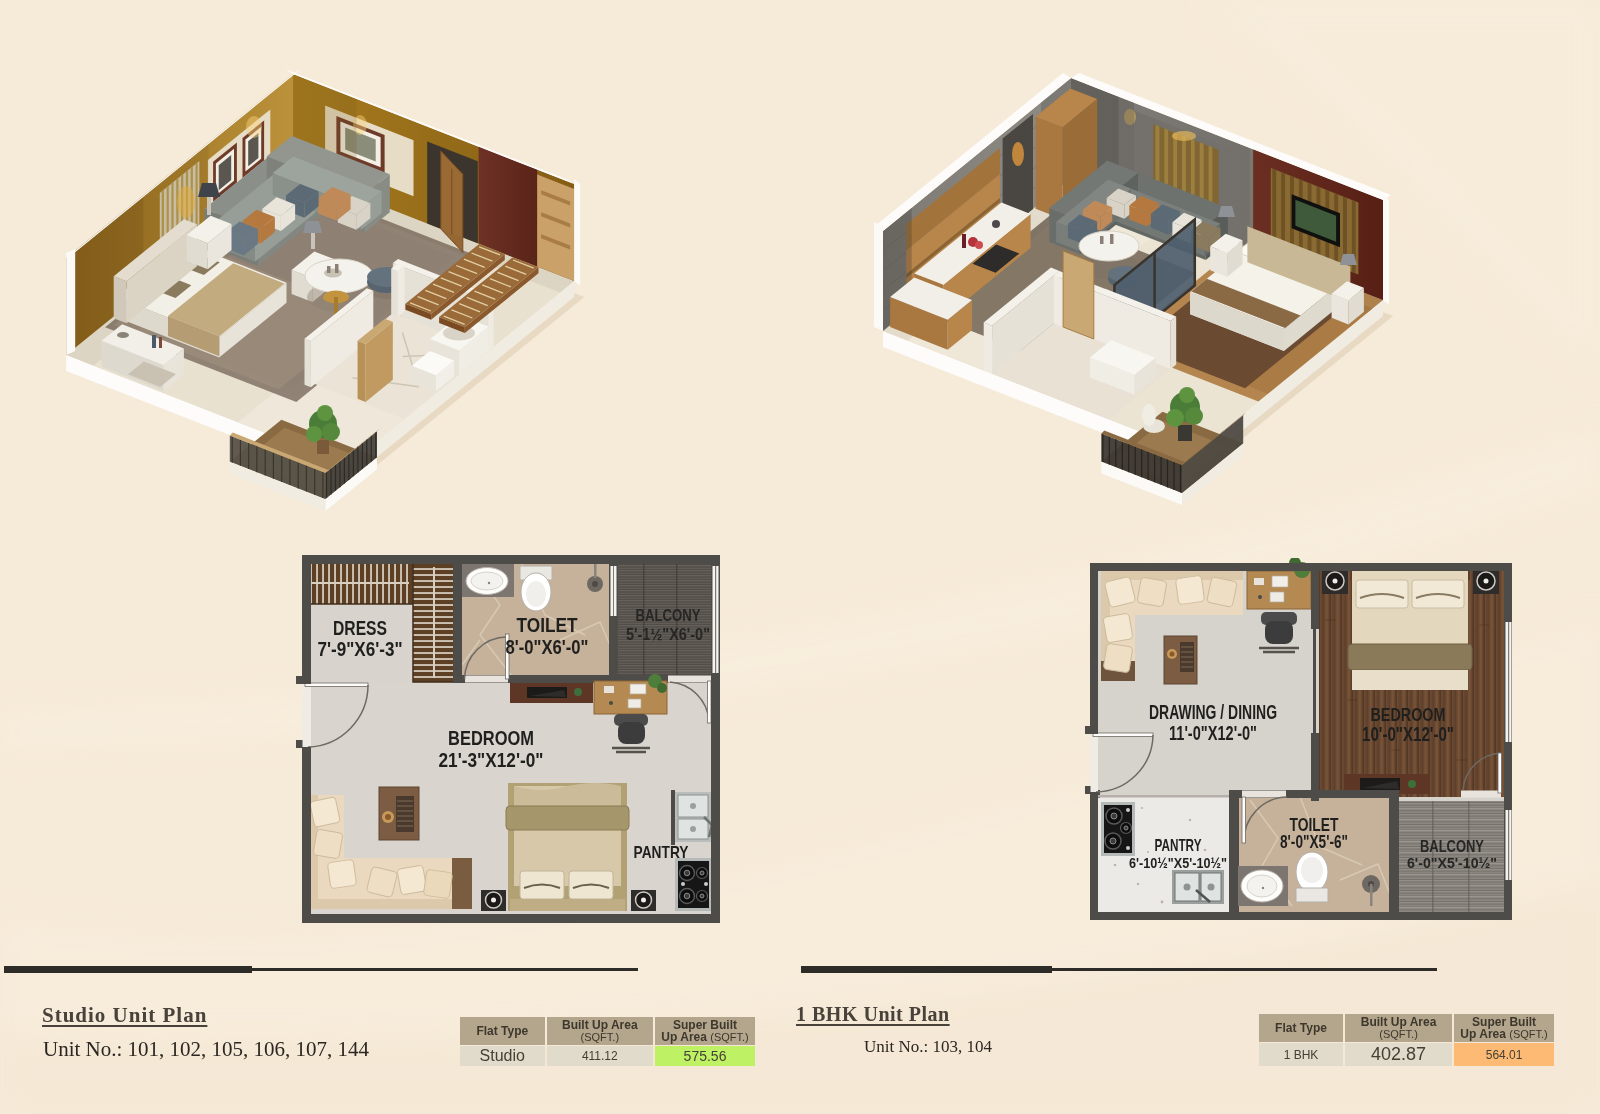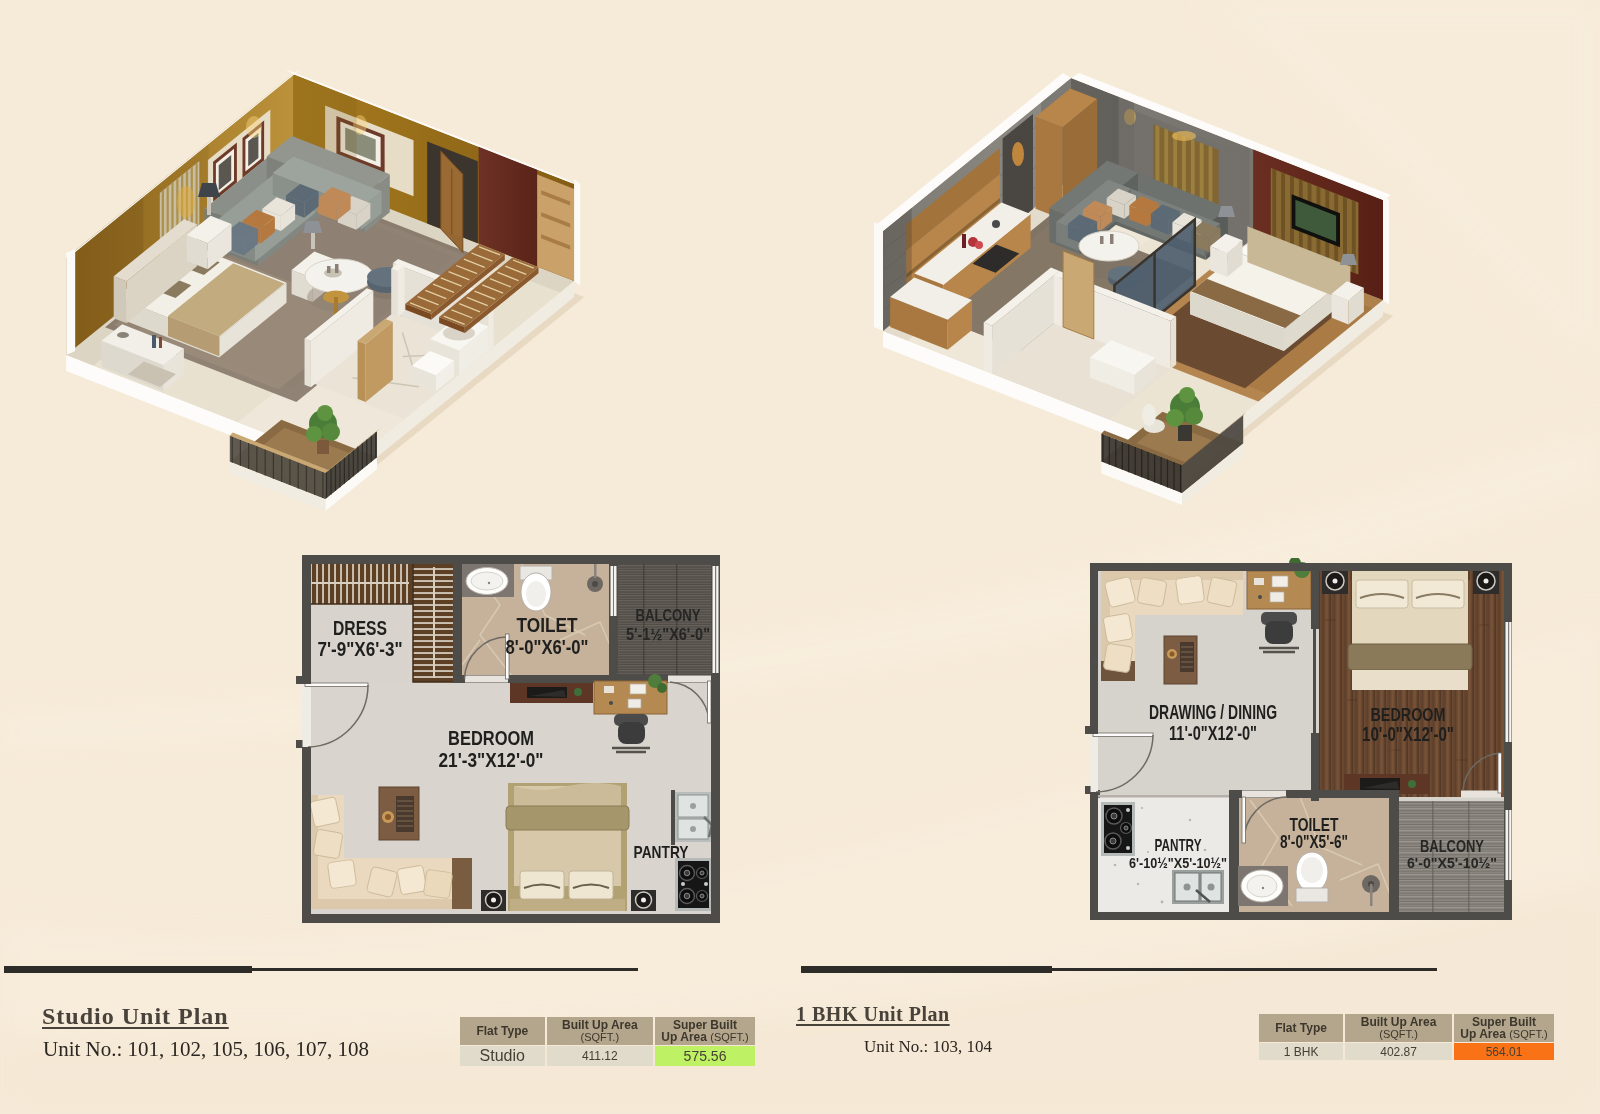--- a/index.html
+++ b/index.html
@@ -24,23 +24,23 @@
   <path d="M1600,430 C1150,565 700,685 0,715 L0,748 C700,730 1200,625 1600,485 Z" fill="#fbf2e2" opacity="0.5"></path>
   </g>
 </svg>
 
 <div class="abs" style="left:4px;top:966px;width:248px;height:7px;background:#2e2c29;"></div>
 <div class="abs" style="left:252px;top:968px;width:386px;height:3px;background:#2e2c29;"></div>
 
 <div class="abs" style="left:801px;top:966px;width:251px;height:7px;background:#2e2c29;"></div>
 <div class="abs" style="left:1052px;top:968px;width:385px;height:3px;background:#2e2c29;"></div>
 
-<div class="abs" style="left:42px;top:1003px;font-family:'Liberation Serif',serif;font-weight:bold;font-size:24px;letter-spacing:1px;color:#48423a;text-decoration:underline;text-underline-offset:3px;">Studio Unit Plan</div>
-
-<div class="abs" style="left:43px;top:1037px;font-family:'Liberation Serif',serif;font-size:21px;color:#2b2622;">Unit No.: 101, 102, 105, 106, 107, 108</div>
+<div class="abs" style="left:42px;top:1003px;font-family:'Liberation Serif',serif;font-weight:bold;font-size:21px;letter-spacing:1px;color:#48423a;text-decoration:underline;text-underline-offset:3px;">Studio Unit Plan</div>
+
+<div class="abs" style="left:43px;top:1037px;font-family:'Liberation Serif',serif;font-size:21px;color:#2b2622;">Unit No.: 101, 102, 105, 106, 107, 144</div>
 
 <div class="abs" style="left:796px;top:1003px;font-family:'Liberation Serif',serif;font-weight:bold;font-size:20px;letter-spacing:0.5px;color:#48423a;text-decoration:underline;text-underline-offset:3px;">1 BHK Unit Plan</div>
 
 <div class="abs" style="left:864px;top:1037px;font-family:'Liberation Serif',serif;font-size:17px;color:#2b2622;">Unit No.: 103, 104</div>
 
 <div class="abs" style="left:458px;top:1016px;width:299px;">
   <table style="border-collapse:separate;border-spacing:2px 1px;width:100%;">
     <tbody>
         <tr style="background:#b4a68d;color:#3d372c;">
       <td style="background:#b4a68d;width:84px;height:26px;text-align:center;font-weight:bold;font-size:12px;">Flat Type</td>
@@ -59,22 +59,22 @@
 <div class="abs" style="left:1257px;top:1013px;width:299px;">
   <table style="border-collapse:separate;border-spacing:2px 1px;width:100%;">
     <tbody>
         <tr style="background:#b4a68d;color:#3d372c;">
       <td style="background:#b4a68d;width:84px;height:26px;text-align:center;font-weight:bold;font-size:12px;">Flat Type</td>
       <td style="background:#b4a68d;width:107px;text-align:center;font-weight:bold;font-size:12px;line-height:12px;">Built Up Area<br><span style="font-weight:normal;font-size:11px;">(SQFT.)</span></td>
       <td style="background:#b4a68d;width:100px;text-align:center;font-weight:bold;font-size:12px;line-height:12px;">Super Built<br>Up Area <span style="font-weight:normal;font-size:11px;">(SQFT.)</span></td>
     </tr>
     <tr style="color:#464034;margin-top:16px;">
       <td style="background:#e1dbcc;height:15px;text-align:center;font-size:12px;">1 BHK</td>
-      <td style="background:#e1dbcc;text-align:center;font-size:12px;">402.87</td>
-      <td style="background:#f97316;text-align:center;font-size:12px;">564.01</td>
+      <td style="background:#e1dbcc;text-align:center;font-size:18px;">402.87</td>
+      <td style="background:#fdba74;text-align:center;font-size:12px;">564.01</td>
     </tr>
   </tbody>
     </table>
 </div>
 
 <svg class="abs" style="left:296px;top:550px" width="430" height="378" viewBox="296 550 430 378" font-family="Liberation Sans,sans-serif">
 <defs>
   <linearGradient id="deckL" x1="0" y1="0" x2="0" y2="5" gradientUnits="userSpaceOnUse" spreadMethod="repeat">
     <stop offset="0" stop-color="#6e6862"></stop>
         <stop offset="0.4" stop-color="#514c47"></stop>

